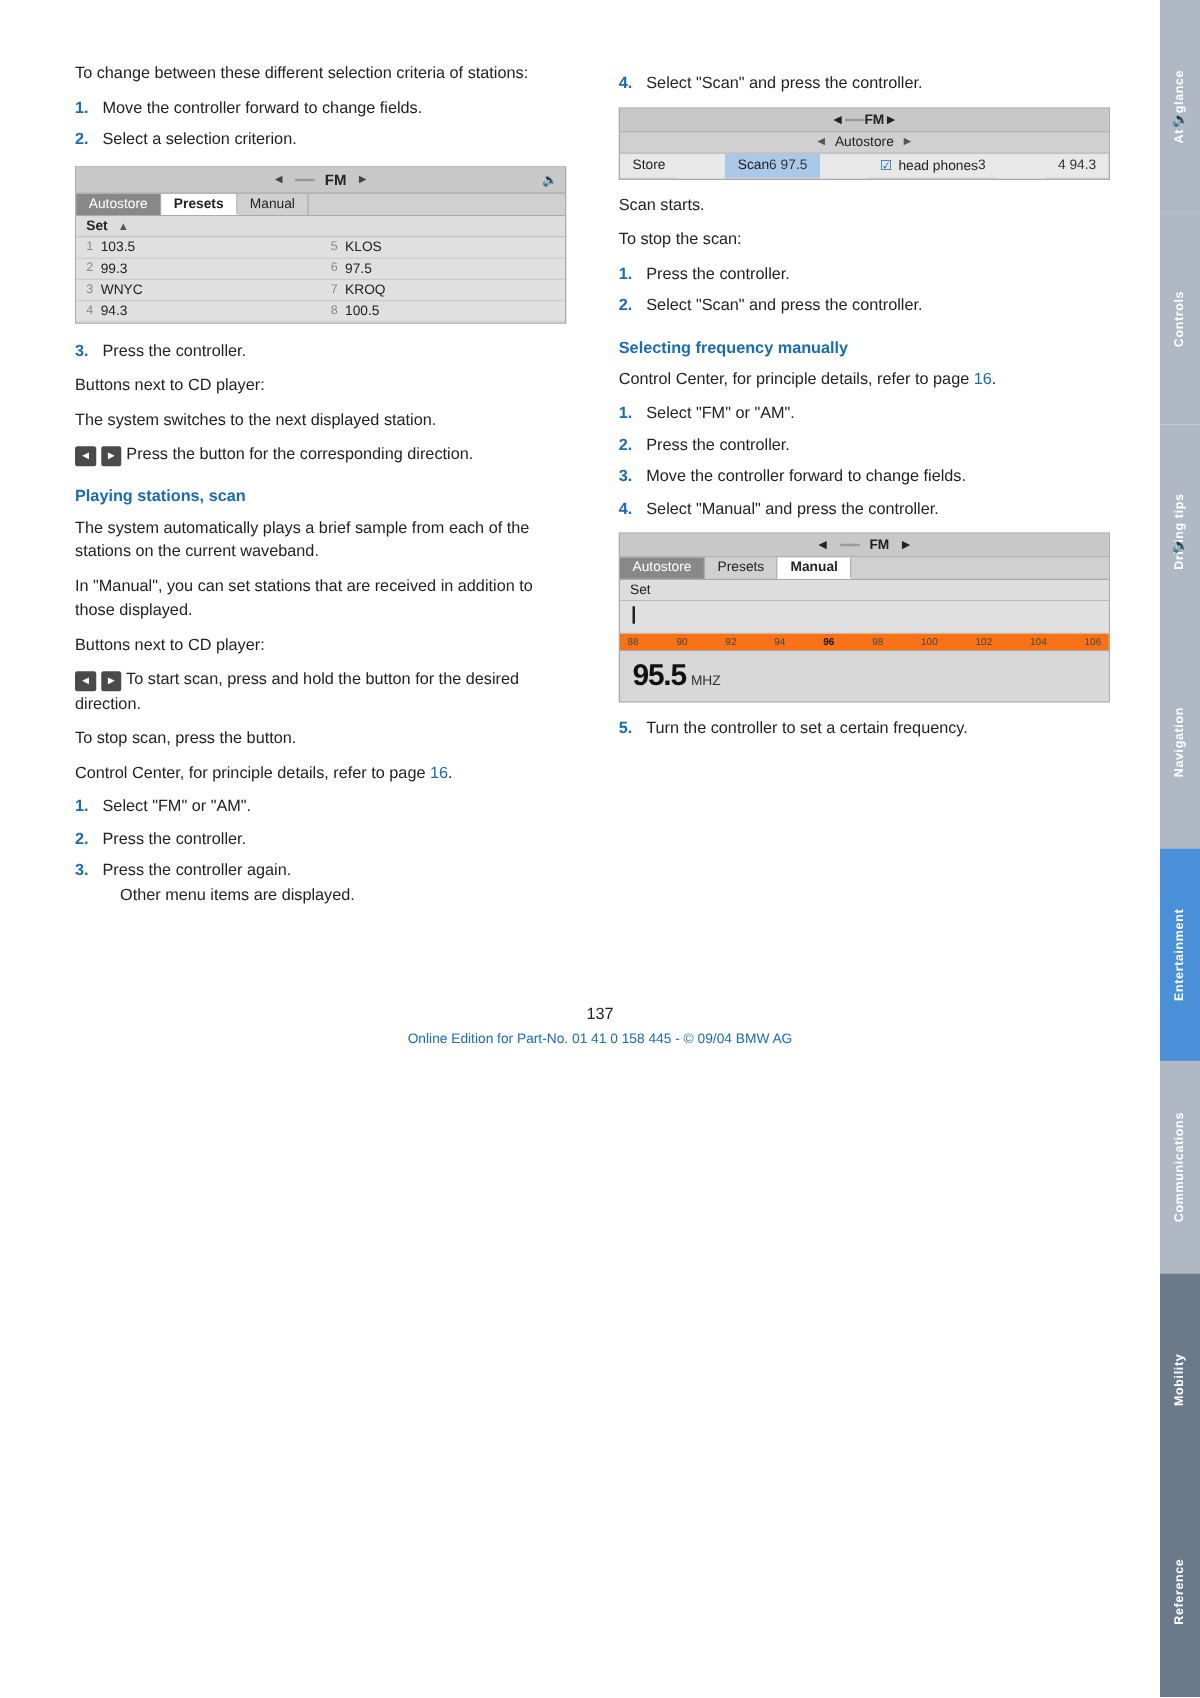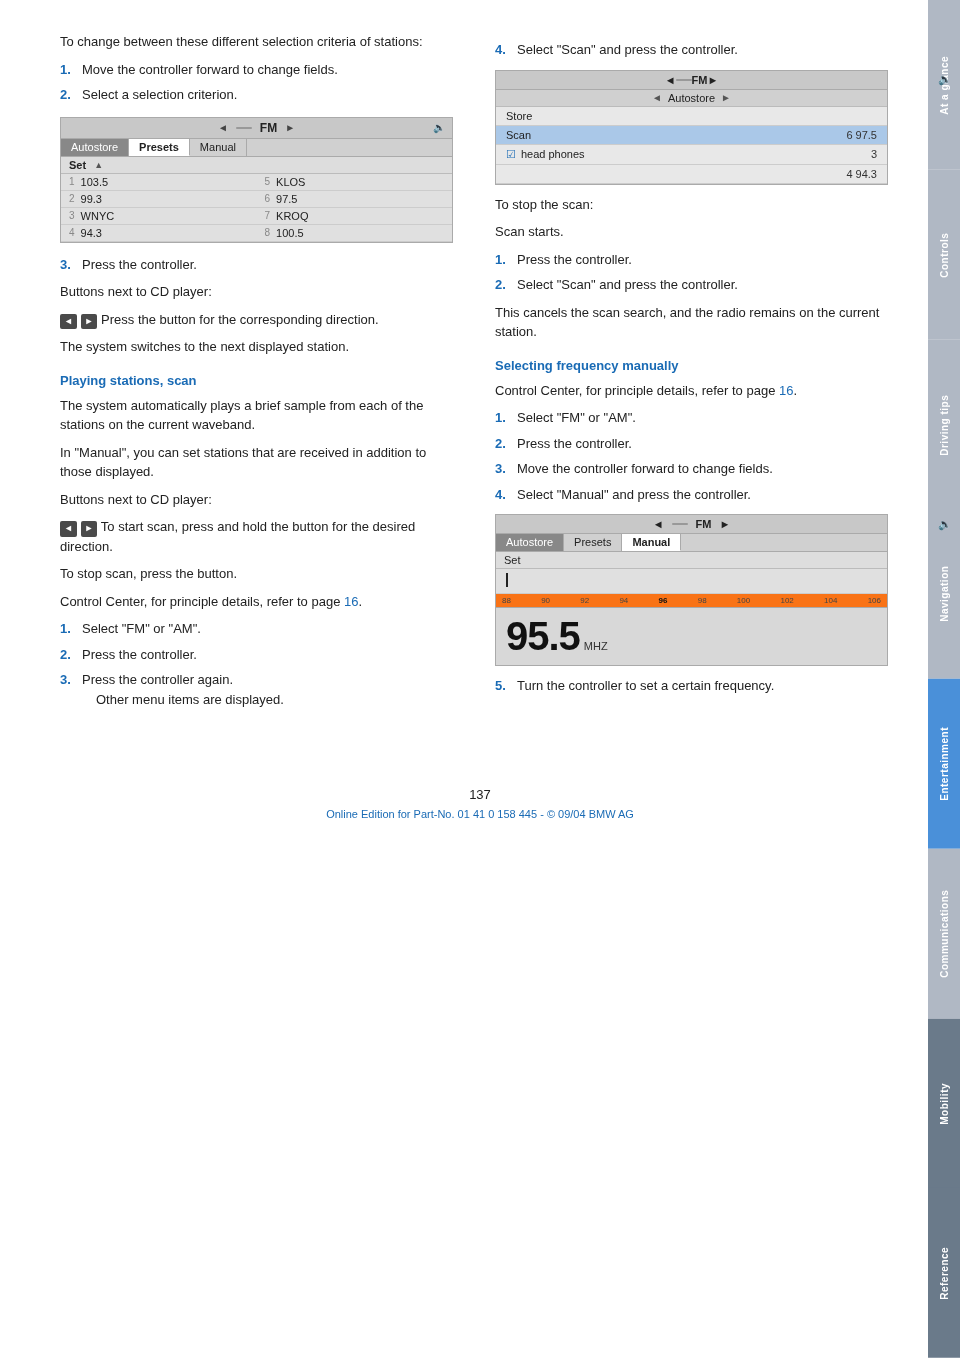--- a/index.html
+++ b/index.html
@@ -37,21 +37,21 @@
       cursor: pointer;
       letter-spacing: 0.5px;
     }
     .side-tab.active { background: #4a90d9; }
     .side-tab.inactive { background: #b0b8c4; }
     .side-tab.dark { background: #6a7a8a; }
 
     
     .main-content {
       margin-right: 32px;
-      padding: 32px 40px 40px 60px;
+      padding: 48px 40px 40px 60px;
       display: flex;
       gap: 42px;
     }
 
     .left-col {
       flex: 1;
       min-width: 0;
     }
 
     .right-col {
@@ -174,21 +174,21 @@
       background: #c8c8c8;
       display: flex;
       align-items: center;
       justify-content: center;
       padding: 3px 6px;
       font-size: 11px;
       border-bottom: 1px solid #aaa;
     }
     .scan-menu {
       display: flex;
-      flex-direction: column;
+      flex-direction: row;
       justify-content: space-between;
     }
     .scan-menu-item {
       display: flex;
       align-items: center;
       justify-content: space-between;
       padding: 3px 10px;
       border-bottom: 1px solid #ccc;
       font-size: 11px;
     }
@@ -254,21 +254,21 @@
     }
     .freq-scale-tick { font-size: 8px; }
     .big-freq-row {
       background: #d8d8d8;
       padding: 6px 10px;
       display: flex;
       align-items: baseline;
       gap: 4px;
     }
     .big-freq {
-      font-size: 40px;
+      font-size: 24px;
       font-weight: bold;
       color: #111;
       letter-spacing: -1px;
     }
     .big-freq-mhz {
       font-size: 11px;
       color: #333;
       vertical-align: super;
     }
     .icon-box {
@@ -414,26 +414,26 @@
     <div class="numbered-list">
       <div class="numbered-item">
         <span class="num">3.</span>
         <span class="text">Press the controller.</span>
       </div>
     </div>
 
 
     <p>Buttons next to CD player:</p>
 
+    <p>The system switches to the next displayed station.</p>
     <p>
       <span class="icon-box">◄</span>
       <span class="icon-box">►</span>
       <span>Press the button for the corresponding direction.</span>
     </p>
-    <p>The system switches to the next displayed station.</p>
 
     <div class="section-heading">Playing stations, scan</div>
 
     <p>The system automatically plays a brief sample from each of the stations on the current waveband.</p>
     <p>In "Manual", you can set stations that are received in addition to those displayed.</p>
 
     <p>Buttons next to CD player:</p>
 
     <p>
       <span class="icon-box">◄</span>
@@ -500,35 +500,34 @@
           </span>
           <span class="item-value">3</span>
         </div>
         <div class="scan-menu-item">
           <span class="item-label"></span>
           <span class="item-value">4 94.3</span>
         </div>
       </div>
     </div>
 
+    <p>Scan starts.</p>
     <p>To stop the scan:</p>
-    <p>Scan starts.</p>
 
     <div class="numbered-list">
       <div class="numbered-item">
         <span class="num">1.</span>
         <span class="text">Press the controller.</span>
       </div>
       <div class="numbered-item">
         <span class="num">2.</span>
         <span class="text">Select "Scan" and press the controller.</span>
       </div>
     </div>
 
-    <p>This cancels the scan search, and the radio remains on the current station.</p>
 
     <div class="section-heading">Selecting frequency manually</div>
 
     <p>
       Control Center, for principle details, refer to page <span style="color:#1a6bb5;">16</span>.
     </p>
 
     <div class="numbered-list">
       <div class="numbered-item">
         <span class="num">1.</span>

